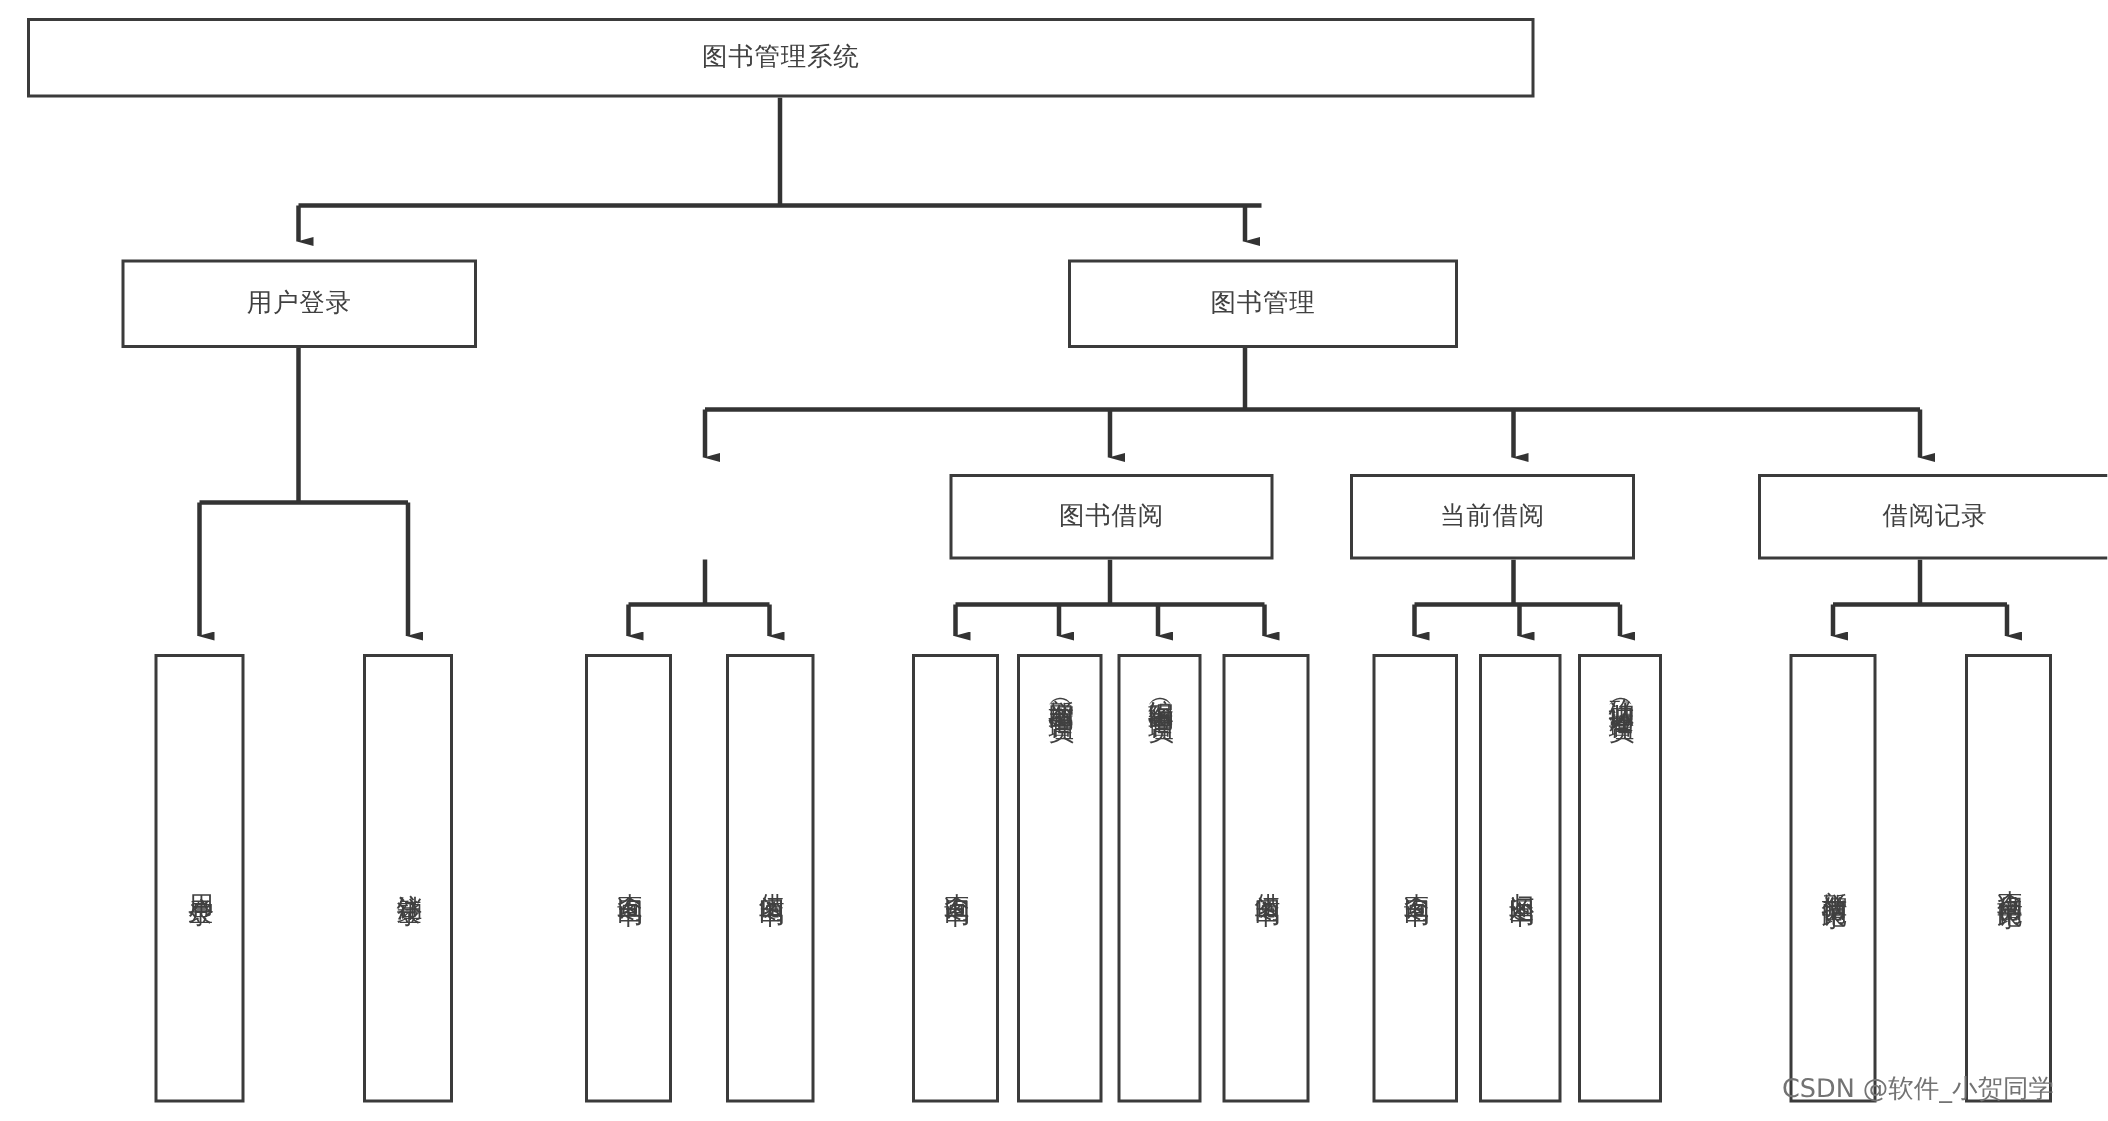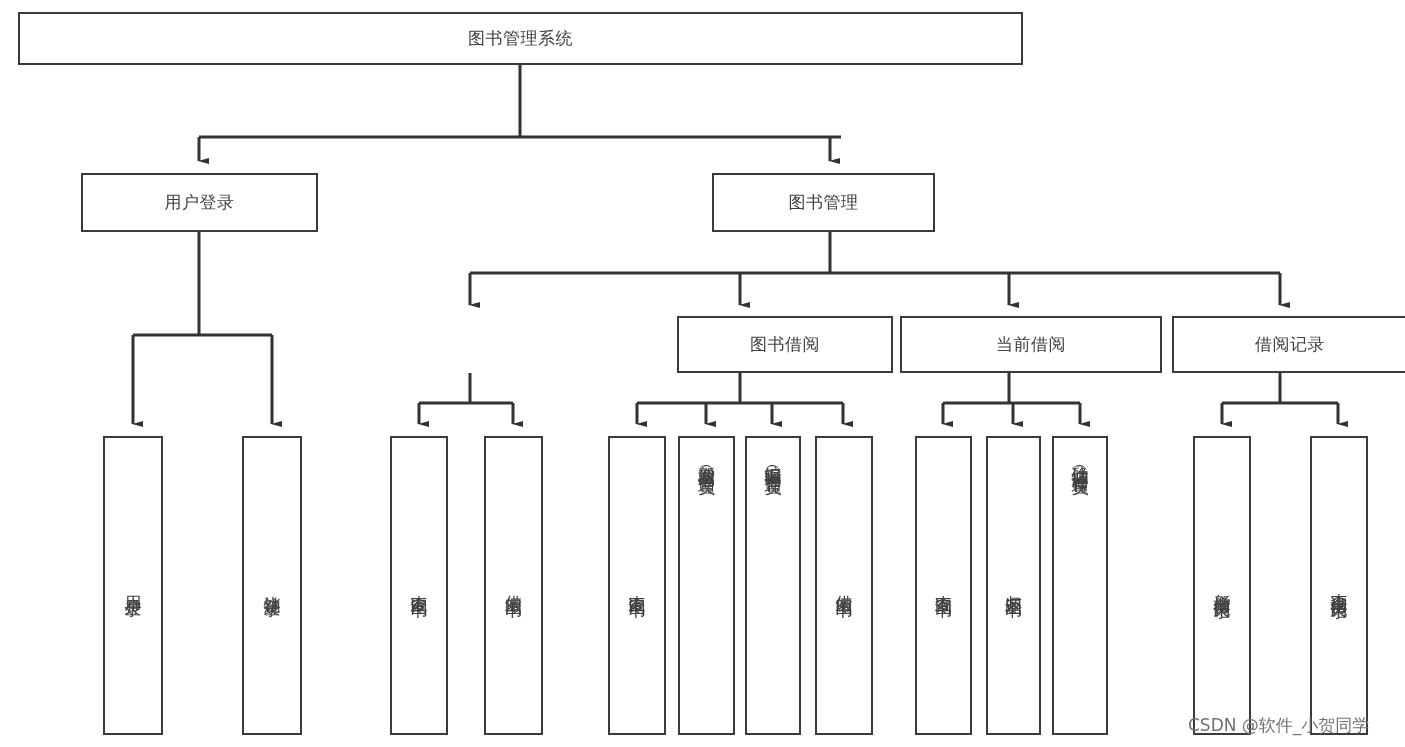--- a/index.html
+++ b/index.html
@@ -126,30 +126,30 @@
   </svg>
 
   <div class="node" style="left:18px; top:12px; width:1005px; height:53px;">
     <span class="node-label">图书管理系统</span>
   </div>
 
   <div class="node" style="left:81px; top:173px; width:237px; height:59px;">
     <span class="node-label">用户登录</span>
   </div>
 
-  <div class="node" style="left:712px; top:173px; width:223px; height:59px;">
+  <div class="node" style="left:712px; top:173px; width:260px; height:59px;">
     <span class="node-label">图书管理</span>
   </div>
 
 
-  <div class="node" style="left:633px; top:316px; width:216px; height:57px;margin-left:44px;">
+  <div class="node" style="left:633px; top:316px; width:216px; height:57px;">
     <span class="node-label">图书借阅</span>
   </div>
 
-  <div class="node" style="left:900px; top:316px; width:262px; height:57px;">
+  <div class="node" style="left:900px; top:316px; width:190px; height:57px;">
     <span class="node-label">当前借阅</span>
   </div>
 
   <div class="node" style="left:1172px; top:316px; width:236px; height:57px;">
     <span class="node-label">借阅记录</span>
   </div>
 
   <div class="node vertical centered" style="left:103px; top:436px; width:60px; height:299px;">
     <span class="node-label">用户登录</span>
   </div>

